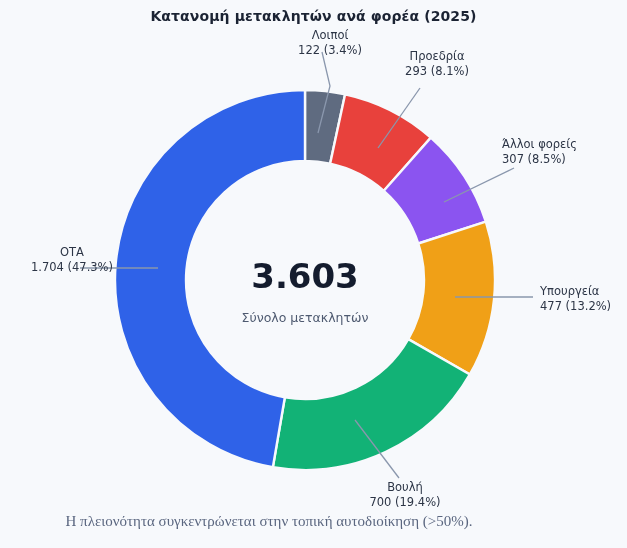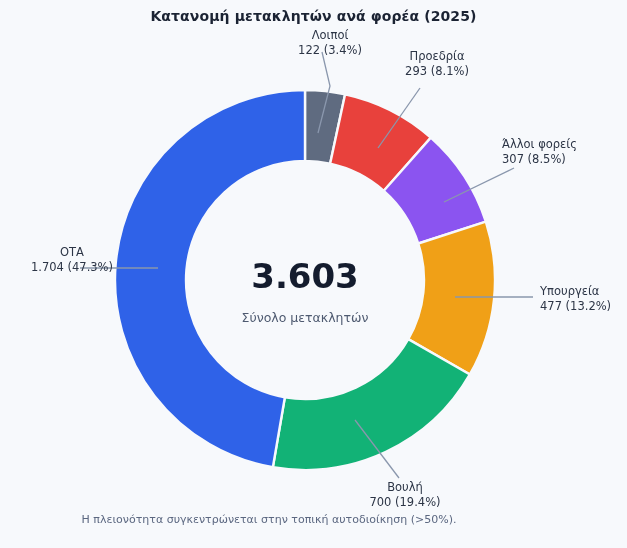--- a/index.html
+++ b/index.html
@@ -28,22 +28,23 @@
     font-weight: bold;
     color: #1b2333;
     letter-spacing: 0.1px;
   }
   .chart-footnote {
     position: absolute;
     top: 513px;
     left: 0;
     width: 538px;
     text-align: center;
-    font-size: 11px;
+    font-size: 15px;
     color: #5b6780;
+    font-family: Liberation Serif, serif;
   }
   svg.donut {
     position: absolute;
     top: 0;
     left: 0;
   }
   .center-total {
     font-size: 34px;
     font-weight: bold;
     fill: #141c2e;

